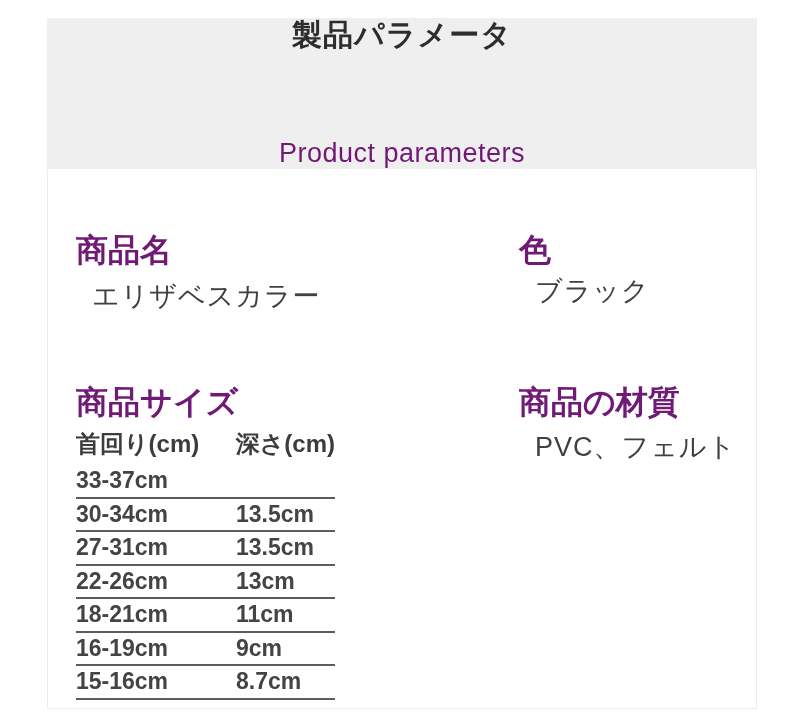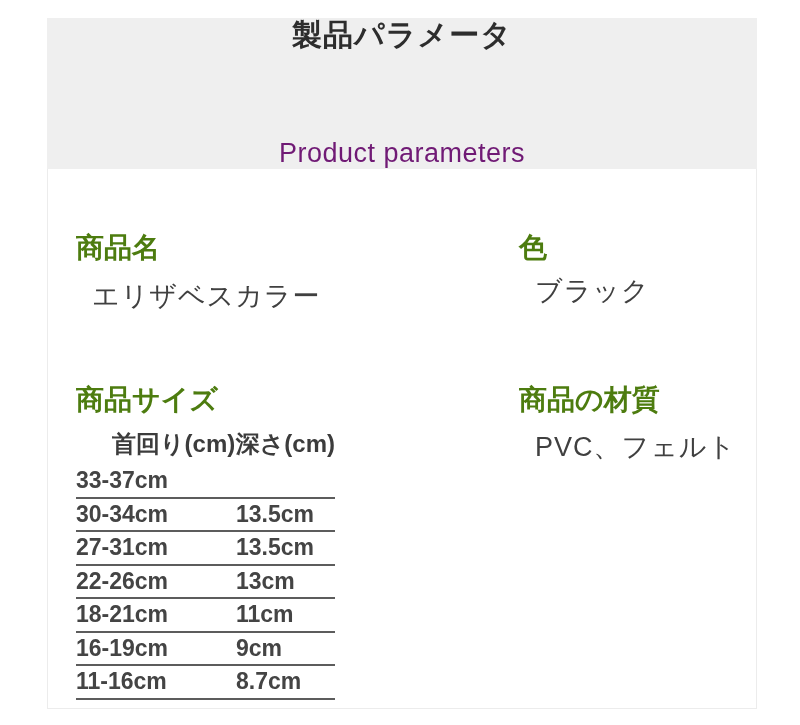--- a/index.html
+++ b/index.html
@@ -22,41 +22,41 @@
     font-size:27px;color:#701a75;margin-top:7px;letter-spacing:0.5px;
   }
   .card{
     position:absolute;left:47px;top:169px;width:710px;height:540px;
     background:#ffffff;
     border:1px solid #ececec;border-top:none;
     box-sizing:border-box;
   }
   .abs{position:absolute;}
   .field-label{
-    font-size:28px;font-weight:bold;color:#4d7c0f;line-height:1.1;white-space:nowrap;
+    font-size:32px;font-weight:bold;color:#701a75;line-height:1.1;white-space:nowrap;
   }
   .field-value{
     font-size:27px;color:#404040;line-height:1.1;letter-spacing:1px;white-space:nowrap;margin-left:16px;
   }
   
   .pos-name-label{left:28px;top:64px;}
   .pos-name-value{left:28px;top:113px;}
   .pos-size-label{left:28px;top:216px;}
   
   .pos-color-label{left:471px;top:64px;}
   .pos-color-value{left:471px;top:108px;}
   .pos-material-label{left:471px;top:216px;}
   .pos-material-value{left:471px;top:264px;}
   
   .size-table{
     position:absolute;left:28px;top:254px;width:259px;
   }
   .st-header{
     display:flex;align-items:center;height:42px;
-    font-size:24px;font-weight:bold;color:#3c3c3c;white-space:nowrap;margin-left:36px;
+    font-size:24px;font-weight:bold;color:#3c3c3c;white-space:nowrap;
   }
   .st-c1{width:160px;}
   .st-c2{flex:1;}
   .st-row{
     display:flex;align-items:center;
     height:31.5px;
     border-bottom:2px solid #5c5c5c;
     font-size:23px;font-weight:bold;color:#444444;white-space:nowrap;
   }
 </style>
@@ -103,18 +103,18 @@
     </div>
     <div class="st-row">
       <div class="st-c1">18-21cm</div>
       <div class="st-c2">11cm</div>
     </div>
     <div class="st-row">
       <div class="st-c1">16-19cm</div>
       <div class="st-c2">9cm</div>
     </div>
     <div class="st-row">
-      <div class="st-c1">11-16cm</div>
+      <div class="st-c1">15-16cm</div>
       <div class="st-c2">8.7cm</div>
     </div>
   </div>
 
 </div>
 
 </body></html>

